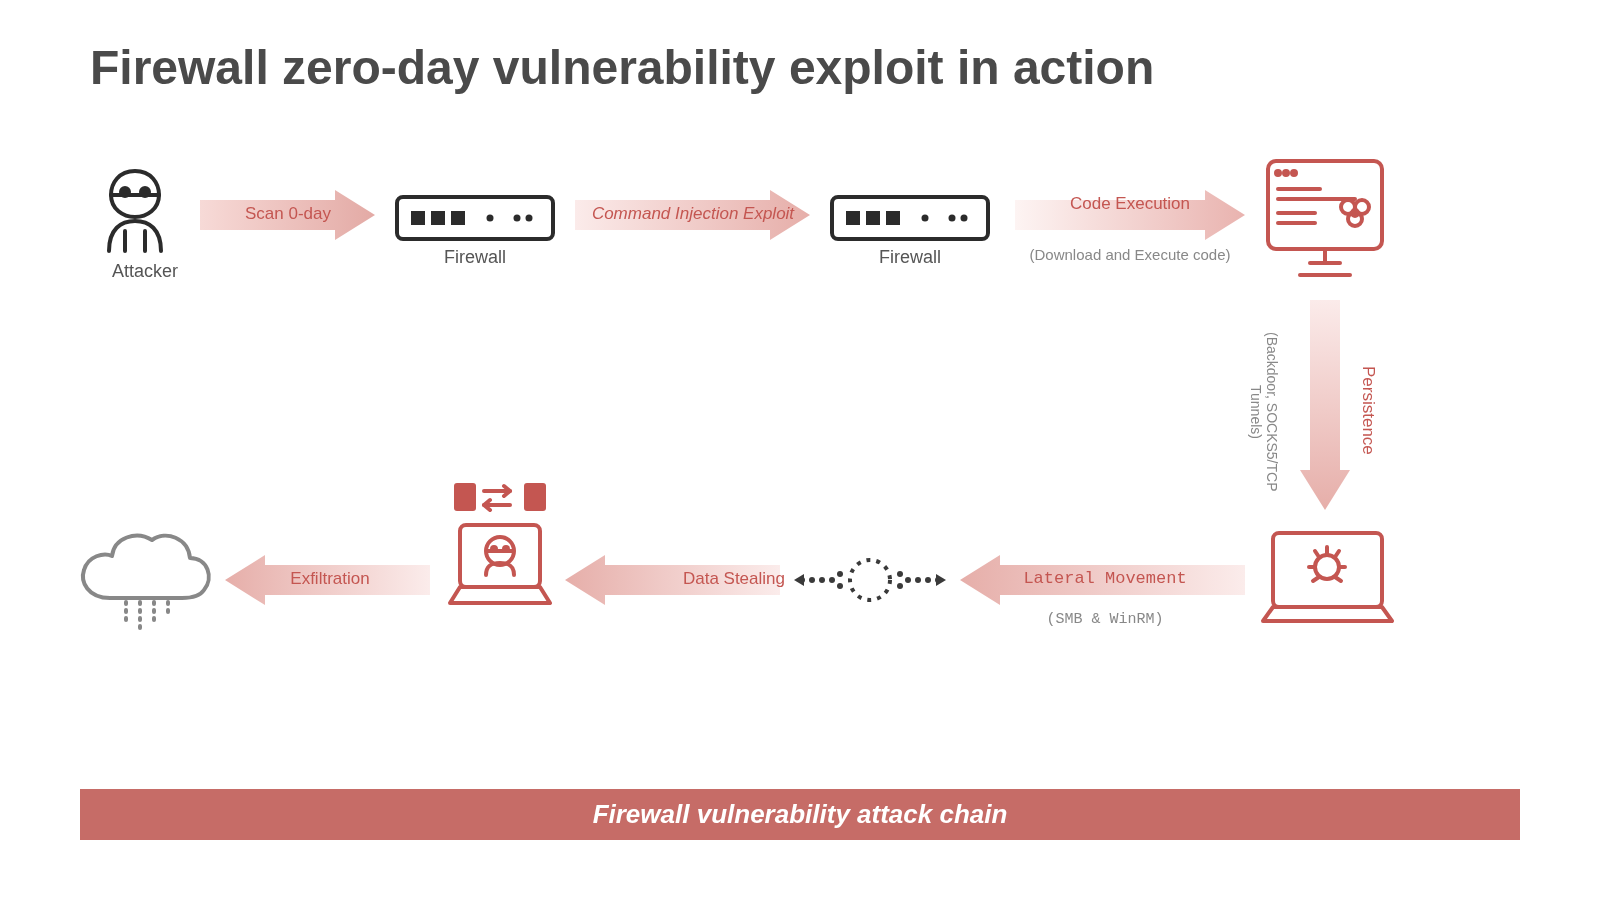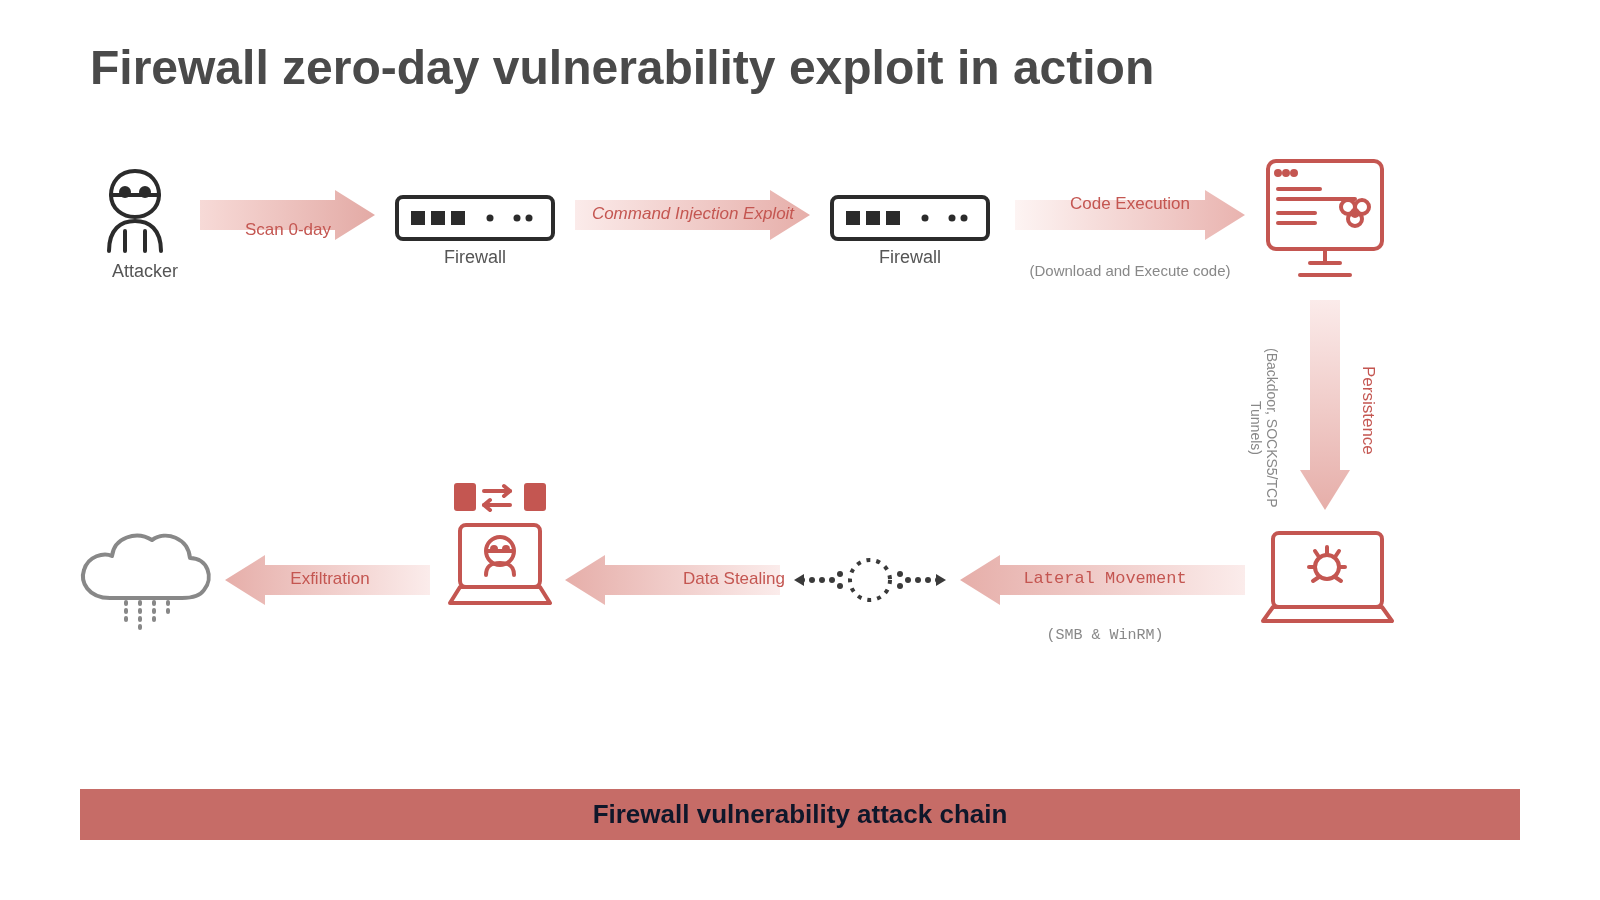--- a/index.html
+++ b/index.html
@@ -36,33 +36,34 @@
     color: #c45651;
     font-size: 17px;
     text-align: center;
     width: 220px;
   }
   .arrow-sub {
     color: #888;
     font-size: 15px;
     text-align: center;
     width: 220px;
-    margin-top: 18px;
+    margin-top: 2px;
   }
   .footer-bar {
     position: absolute;
     left: 80px;
     right: 80px;
     bottom: 60px;
     background: #c66c67;
-    color: #0f172a;
+    color: #ffffff;
     text-align: center;
     font-size: 26px;
     font-weight: 700;
     padding: 10px 5px;
+    font-style: italic;
   }
   svg { display: block; }
   .rot90 { writing-mode: vertical-rl; text-orientation: mixed; }
 </style>
 </head>
 <body>
 
 <div class="title">Firewall zero-day vulnerability exploit in action</div>
 
 <div class="node" style="left:95px; top:165px; width:100px;">
@@ -83,21 +84,21 @@
 <div class="arrow" style="left:200px; top:190px;">
   <svg width="175" height="50" viewBox="0 0 175 50">
     <defs>
         <linearGradient id="g1" x1="0" x2="1">
           <stop offset="0" stop-color="#f7dad7"></stop>
           <stop offset="1" stop-color="#e3aaa5"></stop>
         </linearGradient>
       </defs>
     <path d="M0 10 L135 10 L135 0 L175 25 L135 50 L135 40 L0 40 Z" fill="url(#g1)"></path>
   </svg>
-  <div class="arrow-label" style="position:absolute;left:-22px;top:30px;">Scan 0-day</div>
+  <div class="arrow-label" style="position:absolute;left:-22px;top:14px;">Scan 0-day</div>
 </div>
 
 <div class="node" style="left:395px; top:195px; width:160px;">
   <svg width="160" height="46" viewBox="0 0 160 46">
     <rect x="2" y="2" width="156" height="42" rx="6" fill="none" stroke="#2b2b2b" stroke-width="4"></rect>
     <rect x="16" y="16" width="14" height="14" fill="#2b2b2b"></rect>
     <rect x="36" y="16" width="14" height="14" fill="#2b2b2b"></rect>
     <rect x="56" y="16" width="14" height="14" fill="#2b2b2b"></rect>
     <circle cx="95" cy="23" r="3.5" fill="#2b2b2b"></circle>
     <circle cx="122" cy="23" r="3.5" fill="#2b2b2b"></circle>

